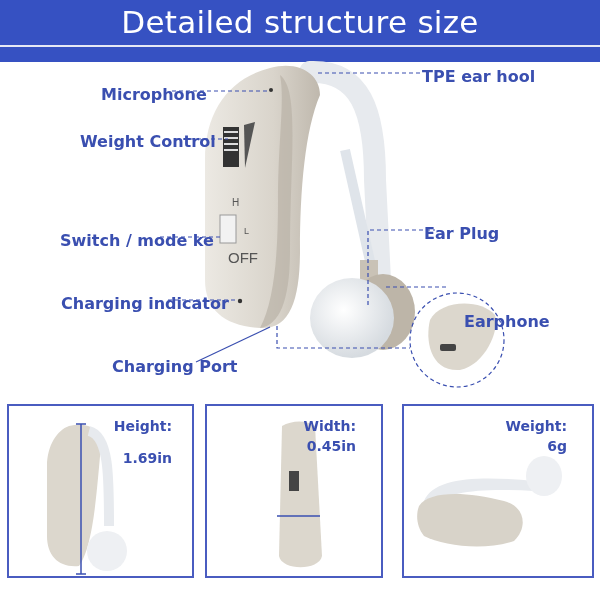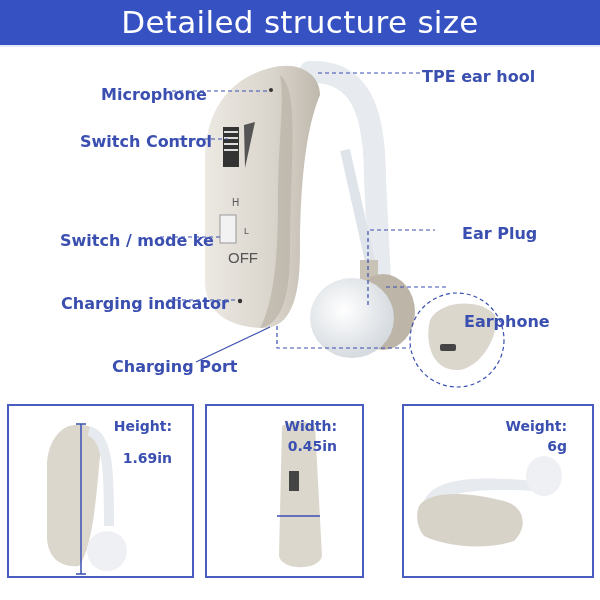--- a/index.html
+++ b/index.html
@@ -1,17 +1,17 @@
 <!DOCTYPE html>
 <html><head>
 <meta charset="utf-8">
 <style>
   html,body{margin:0;padding:0;background:#fff;}
   body{width:600px;height:600px;position:relative;overflow:hidden;font-family:"Liberation Sans",sans-serif;}
-  .header{position:absolute;left:0;top:0;width:600px;height:45px;background:#3651c2;color:#fff;text-align:center;font-size:31px;line-height:45px;font-family:"DejaVu Sans",sans-serif;letter-spacing:0.3px;}
+  .header{position:absolute;left:0;top:0;width:600px;height:62px;background:#3651c2;color:#fff;text-align:center;font-size:31px;line-height:45px;font-family:"DejaVu Sans",sans-serif;letter-spacing:0.3px;}
   .header-line{position:absolute;left:0;top:45px;width:600px;height:2px;background:#e6e9f5;}
   .lbl{position:absolute;color:#3a4fb0;font-weight:bold;font-size:16px;white-space:nowrap;font-family:"DejaVu Sans",sans-serif;}
   svg{position:absolute;left:0;top:0;}
   .box{position:absolute;border:2px solid #4a5cc0;box-sizing:border-box;}
   .spec-label{position:absolute;color:#3a4fb0;font-weight:bold;font-size:14px;font-family:"DejaVu Sans",sans-serif;text-align:right;}
 </style>
 </head>
 <body>
 
 <div class="header">Detailed structure size</div>
@@ -64,46 +64,46 @@
     <polyline points="277,326 277,348 410,348"></polyline>
     <circle cx="457" cy="340" r="47"></circle>
   </g>
   <line x1="196" y1="362" x2="270" y2="327" stroke="#3a4fb0" stroke-width="1.2"></line>
 
   <path d="M430 320 C440 300 480 298 495 315 C500 330 485 365 460 370 C430 372 425 340 430 320Z" fill="#dcd7cd"></path>
   <rect x="440" y="344" width="16" height="7" rx="2" fill="#444"></rect>
 </svg>
 
 <div class="lbl" style="left:101px;top:85px;">Microphone</div>
-<div class="lbl" style="left:80px;top:132px;">Switch Control</div>
+<div class="lbl" style="left:80px;top:132px;">Weight Control</div>
 <div class="lbl" style="left:60px;top:231px;">Switch / mode ke</div>
 <div class="lbl" style="left:61px;top:294px;">Charging indicator</div>
 <div class="lbl" style="left:112px;top:357px;">Charging Port</div>
 <div class="lbl" style="left:422px;top:67px;">TPE ear hool</div>
-<div class="lbl" style="left:462px;top:224px;">Ear Plug</div>
+<div class="lbl" style="left:424px;top:224px;">Ear Plug</div>
 <div class="lbl" style="left:464px;top:280px;margin-top:32px;">Earphone</div>
 
 <div style="position:absolute;left:232px;top:197px;font-size:10px;color:#555;">H</div>
 <div style="position:absolute;left:244px;top:226px;font-size:9px;color:#555;">L</div>
 <div style="position:absolute;left:228px;top:249px;font-size:15px;color:#555;">OFF</div>
 
 <div class="box" style="left:7px;top:404px;width:187px;height:174px;">
   <svg width="187" height="174" style="position:absolute;left:0;top:0;">
     <path d="M60 20 C80 15 95 25 92 40 C88 80 85 140 70 160 C50 162 38 150 38 130 L38 60 C38 40 48 24 60 20Z" fill="#dcd7cd"></path>
     <path d="M80 25 C100 30 100 70 100 120" stroke="#e7eaee" stroke-width="10" fill="none"></path>
     <ellipse cx="98" cy="145" rx="20" ry="20" fill="#eef0f3"></ellipse>
     <line x1="72" y1="18" x2="72" y2="168" stroke="#3a4fb0" stroke-width="1.5"></line>
     <line x1="67" y1="18" x2="77" y2="18" stroke="#3a4fb0" stroke-width="1.5"></line>
     <line x1="67" y1="168" x2="77" y2="168" stroke="#3a4fb0" stroke-width="1.5"></line>
   </svg>
   <div class="spec-label" style="right:20px;top:12px;">Height:</div>
   <div class="spec-label" style="right:20px;top:32px;margin-top:12px;">1.69in</div>
 </div>
 
-<div class="box" style="left:205px;top:404px;width:159px;height:174px;">
+<div class="box" style="left:205px;top:404px;width:178px;height:174px;">
   <svg width="187" height="174" style="position:absolute;left:0;top:0;">
     <path d="M75 20 C85 14 100 14 108 20 L115 150 C112 165 75 165 72 150 Z" fill="#dcd7cd"></path>
     <rect x="82" y="65" width="10" height="20" fill="#444"></rect>
     <line x1="70" y1="110" x2="113" y2="110" stroke="#3a4fb0" stroke-width="1.5"></line>
   </svg>
   <div class="spec-label" style="right:25px;top:12px;">Width:</div>
   <div class="spec-label" style="right:25px;top:32px;">0.45in</div>
 </div>
 
 <div class="box" style="left:402px;top:404px;width:192px;height:174px;">

